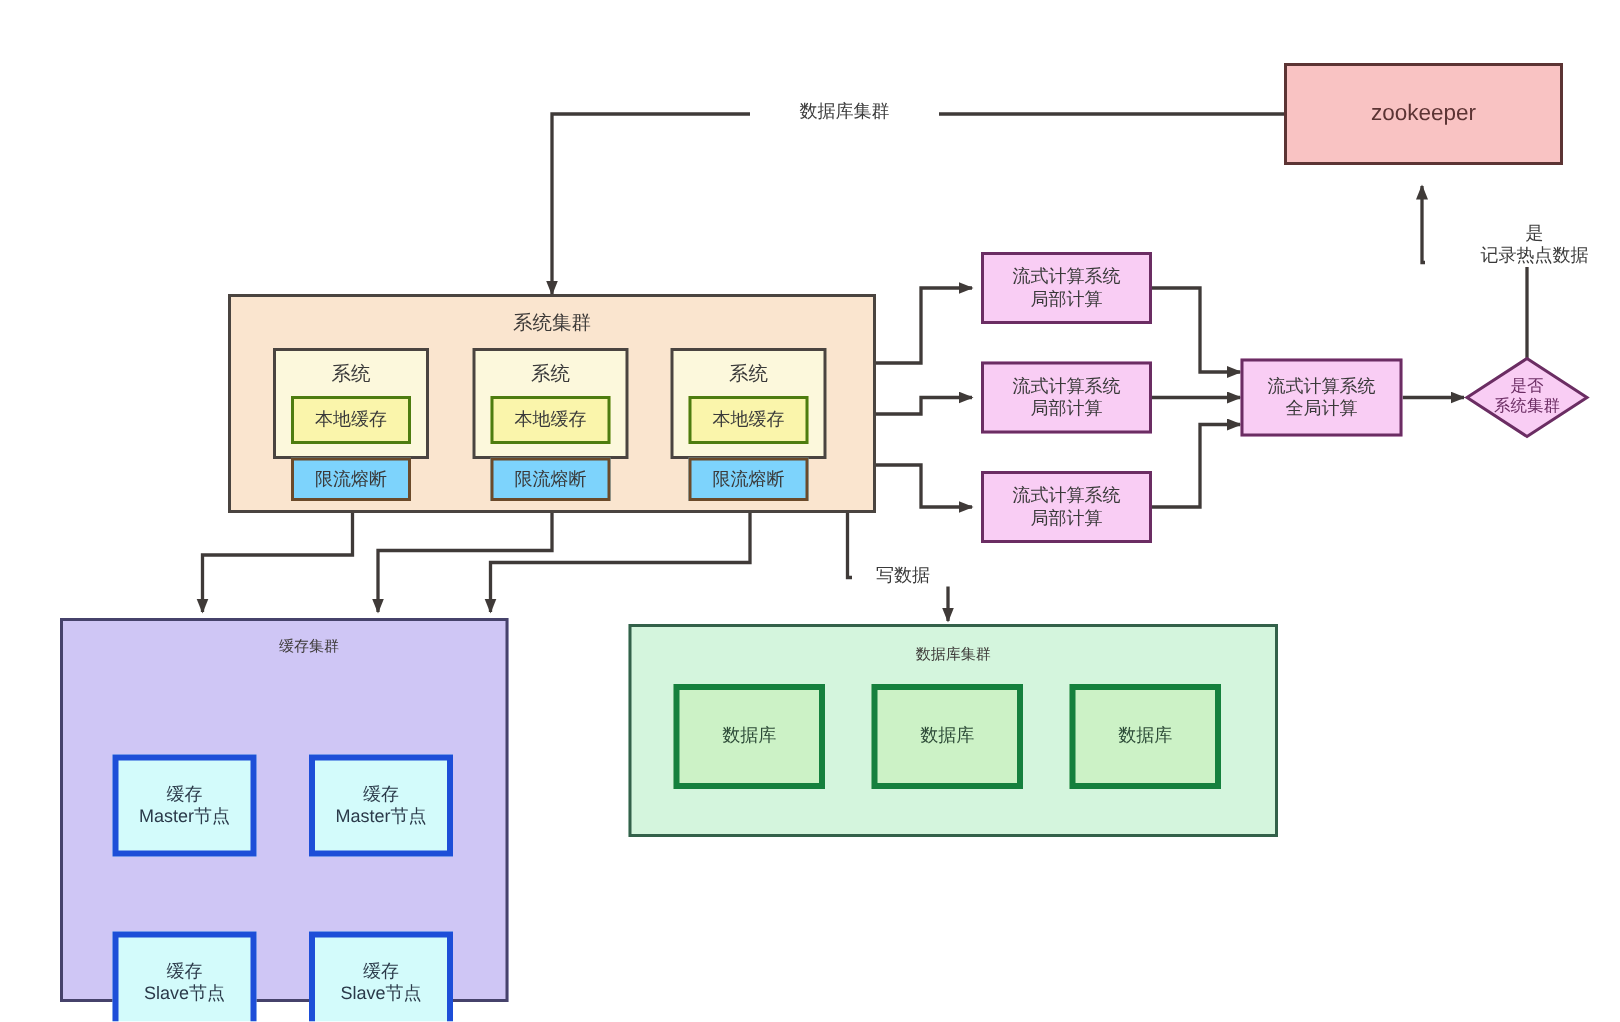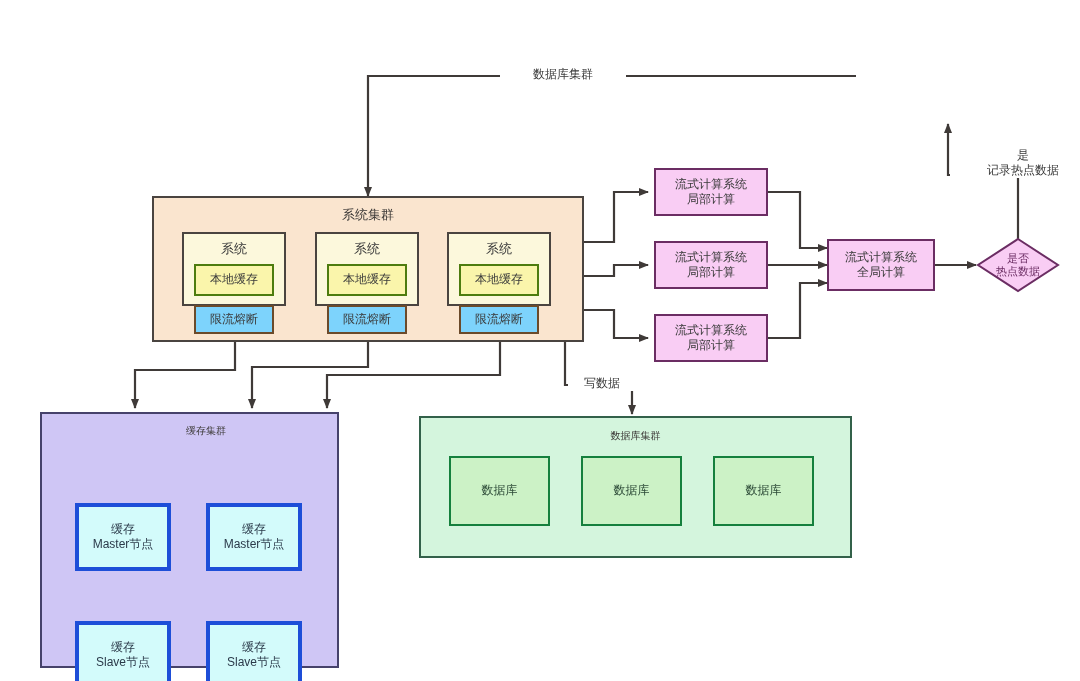--- a/index.html
+++ b/index.html
@@ -81,21 +81,21 @@
     color: #5c3434;
   }
   .bx-cachenode {
     background: #d3fbfb;
     border: 4px solid #1d4ed8;
     color: #2b3a4a;
     margin-top: 48px;
   }
   .bx-dbnode {
     background: #ccf2c6;
-    border: 2px solid #15803d;
+    border: 4px solid #15803d;
     color: #2c4a37;
   }
   .diamond-wrap {
     position: absolute;
   }
   .diamond-label {
     position: absolute;
     left: 0;
     right: 0;
     top: 50%;
@@ -146,20 +146,21 @@
       <path d="M368,338 L368,367 L252,367 L252,408" marker-end="url(#arrow)"></path>
       <path d="M500,338 L500,375 L327,375 L327,408" marker-end="url(#arrow)"></path>
 
       <path d="M565,338 L565,385 L632,385 L632,414" marker-end="url(#arrow)"></path>
 
       <path d="M122,523 L122,570" marker-end="url(#arrow)"></path>
       <path d="M253,523 L253,570" marker-end="url(#arrow)"></path>
     </g>
   </svg>
 
+  <div class="node bx-zk" style="left:856px; top:42px; width:186px; height:68px; font-size:15px;">zookeeper</div>
 
   <div class="grp-system" style="position:absolute; left:152px; top:196px; width:428px; height:142px;">
     <div class="group-title" style="top:8px; font-size:13px;">系统集群</div>
   </div>
 
   <div class="node bx-system" style="left:182px; top:232px; width:104px; height:74px; font-size:13px;">系统</div>
   <div class="node bx-localcache" style="left:194px; top:264px; width:80px; height:32px; font-size:12px;">本地缓存</div>
   <div class="node bx-limit" style="left:194px; top:305px; width:80px; height:29px; font-size:12px;">限流熔断</div>
 
   <div class="node bx-system" style="left:315px; top:232px; width:104px; height:74px; font-size:13px;">系统</div>
@@ -178,21 +179,21 @@
 局部计算</div>
 
   <div class="node bx-stream" style="left:827px; top:239px; width:108px; height:52px; font-size:12px;">流式计算系统
 全局计算</div>
 
   <div class="diamond-wrap" style="left:976px; top:237px; width:84px; height:56px;">
     <svg width="84" height="56" viewBox="0 0 84 56">
       <path d="M42,2 L82,28 L42,54 L2,28 z" fill="#f9cdf4" stroke="#6b2d63" stroke-width="2"></path>
     </svg>
     <div class="diamond-label" style="font-size:11px;">是否
-热点数据</div>
+系统集群</div>
   </div>
 
   <div class="grp-cache" style="position:absolute; left:40px; top:412px; width:295px; height:252px;">
     <div class="group-title" style="top:10px; font-size:10px;padding-left:33px;">缓存集群</div>
   </div>
 
   <div class="node bx-cachenode" style="left:75px; top:455px; width:96px; height:68px; font-size:12px;">缓存
 Master节点</div>
   <div class="node bx-cachenode" style="left:206px; top:455px; width:96px; height:68px; font-size:12px;">缓存
 Master节点</div>

